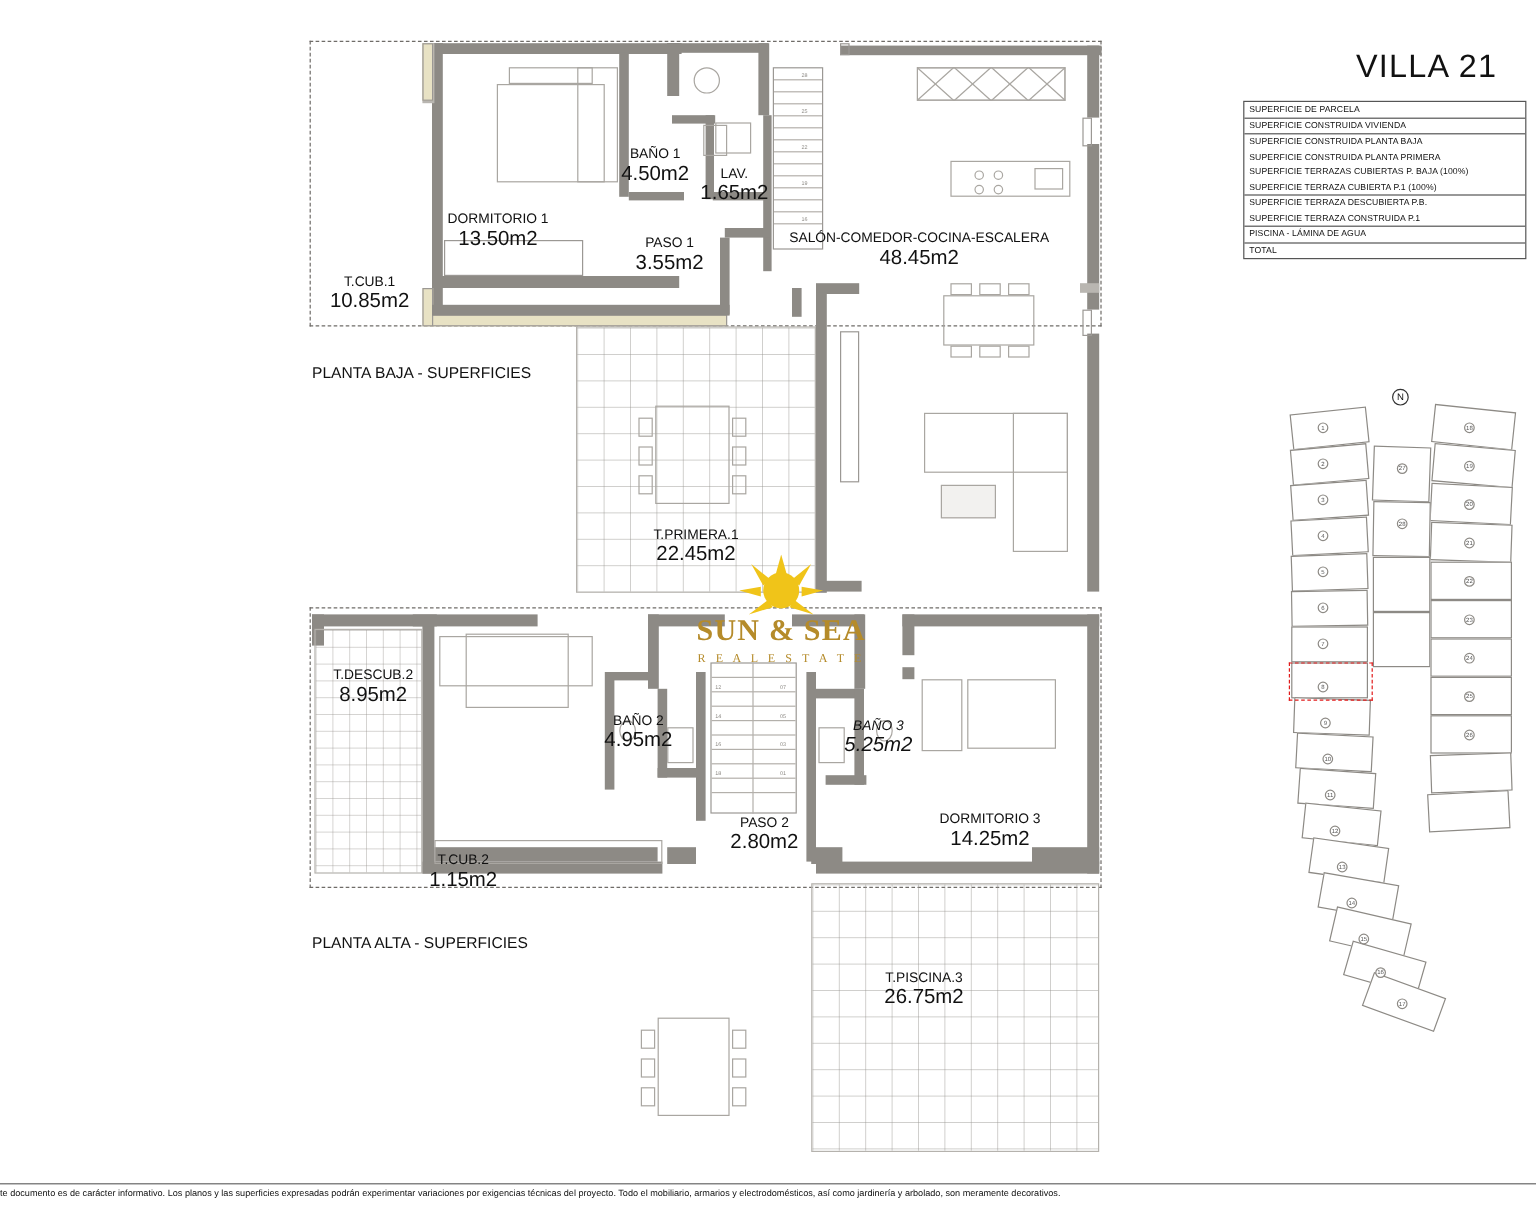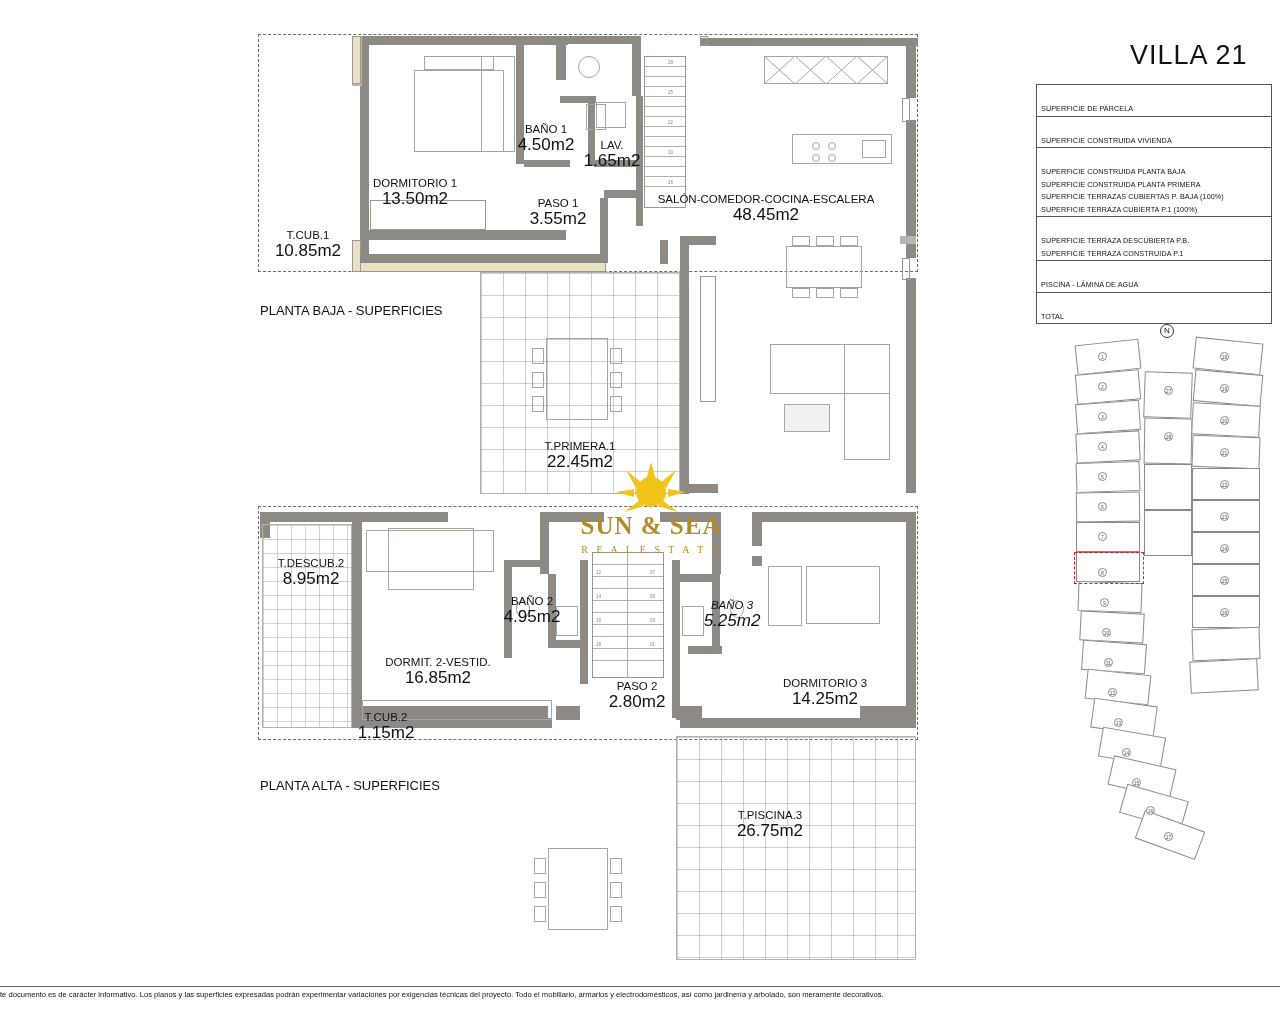--- a/index.html
+++ b/index.html
@@ -99,21 +99,20 @@
     position: absolute;
     left: 1036px;
     top: 84px;
     width: 236px;
     border: 1px solid #555;
     box-sizing: border-box;
     background: #fff;
   }
   .spec-group {
     border-bottom: 1px solid #555;
-    margin-top: 18px;
   }
   .spec-group:last-child { border-bottom: none; }
   .spec-row {
     font-size: 7.2px;
     line-height: 10.5px;
     padding: 1px 4px;
     color: #111;
     white-space: nowrap;
     letter-spacing: 0.1px;
   }
@@ -457,24 +456,20 @@
   <div class="furn" style="left:534px; top:858px; width:12px; height:16px;"></div>
   <div class="furn" style="left:534px; top:882px; width:12px; height:16px;"></div>
   <div class="furn" style="left:534px; top:906px; width:12px; height:16px;"></div>
   <div class="furn" style="left:610px; top:858px; width:12px; height:16px;"></div>
   <div class="furn" style="left:610px; top:882px; width:12px; height:16px;"></div>
   <div class="furn" style="left:610px; top:906px; width:12px; height:16px;"></div>
 
   <div class="label" style="left:256px; top:556px; width:110px;">
     <span class="t">T.DESCUB.2</span>
     <span class="a">8.95m2</span>
-  </div>
-  <div class="label" style="left:348px; top:655px; width:180px;">
-    <span class="t">DORMIT. 2-VESTID.</span>
-    <span class="a">16.85m2</span>
   </div>
   <div class="label" style="left:486px; top:594px; width:92px;">
     <span class="t">BAÑO 2</span>
     <span class="a">4.95m2</span>
   </div>
   <div class="label" style="left:686px; top:598px; width:92px;font-style:italic;">
     <span class="t">BAÑO 3</span>
     <span class="a">5.25m2</span>
   </div>
   <div class="label" style="left:592px; top:679px; width:90px;">

